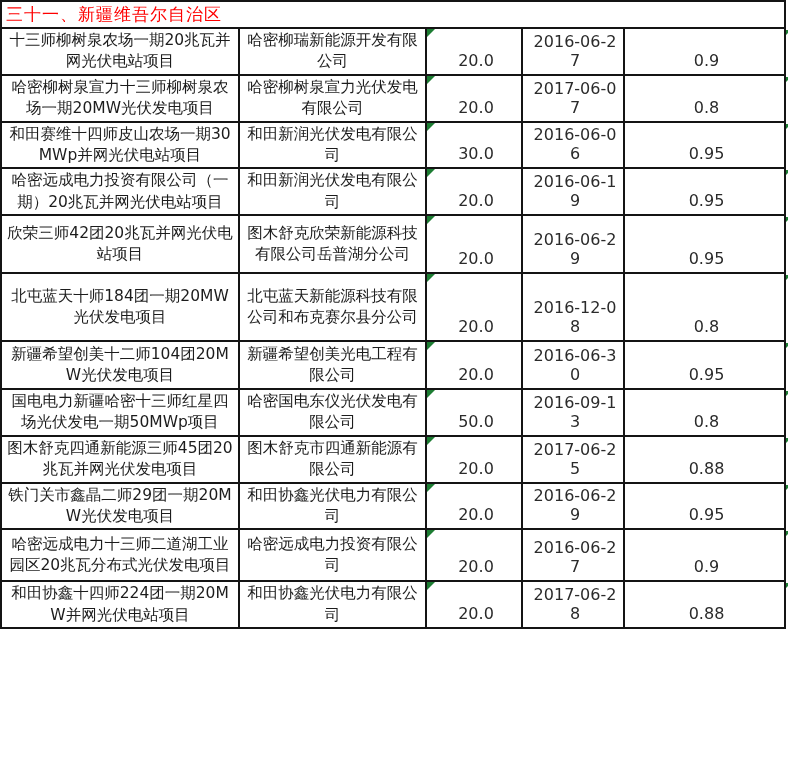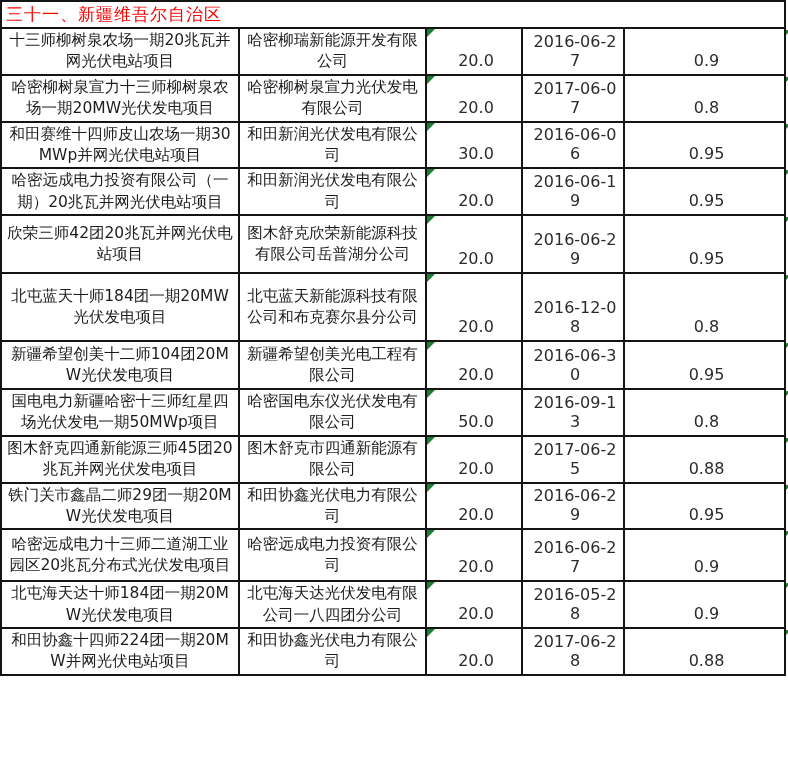--- a/index.html
+++ b/index.html
@@ -154,27 +154,20 @@
   </tr>
 
   <tr style="height:52px">
     <td class="c1">哈密远成电力十三师二道湖工业园区20兆瓦分布式光伏发电项目</td>
     <td class="c2">哈密远成电力投资有限公司</td>
     <td class="c3"><span class="err-tri"></span><span>20.0</span></td>
     <td class="c4"><span>2016-06-27</span></td>
     <td class="c5"><span class="next-col-tri"></span><span>0.9</span></td>
   </tr>
 
-  <tr style="height:42px">
-    <td class="c1">北屯海天达十师184团一期20MW光伏发电项目</td>
-    <td class="c2">北屯海天达光伏发电有限公司一八四团分公司</td>
-    <td class="c3"><span class="err-tri"></span><span>20.0</span></td>
-    <td class="c4"><span>2016-05-28</span></td>
-    <td class="c5"><span class="next-col-tri"></span><span>0.9</span></td>
-  </tr>
 
   <tr style="height:45px">
     <td class="c1">和田协鑫十四师224团一期20MW并网光伏电站项目</td>
     <td class="c2">和田协鑫光伏电力有限公司</td>
     <td class="c3"><span class="err-tri"></span><span>20.0</span></td>
     <td class="c4"><span>2017-06-28</span></td>
     <td class="c5"><span class="next-col-tri"></span><span>0.88</span></td>
   </tr>
 
 </tbody>

